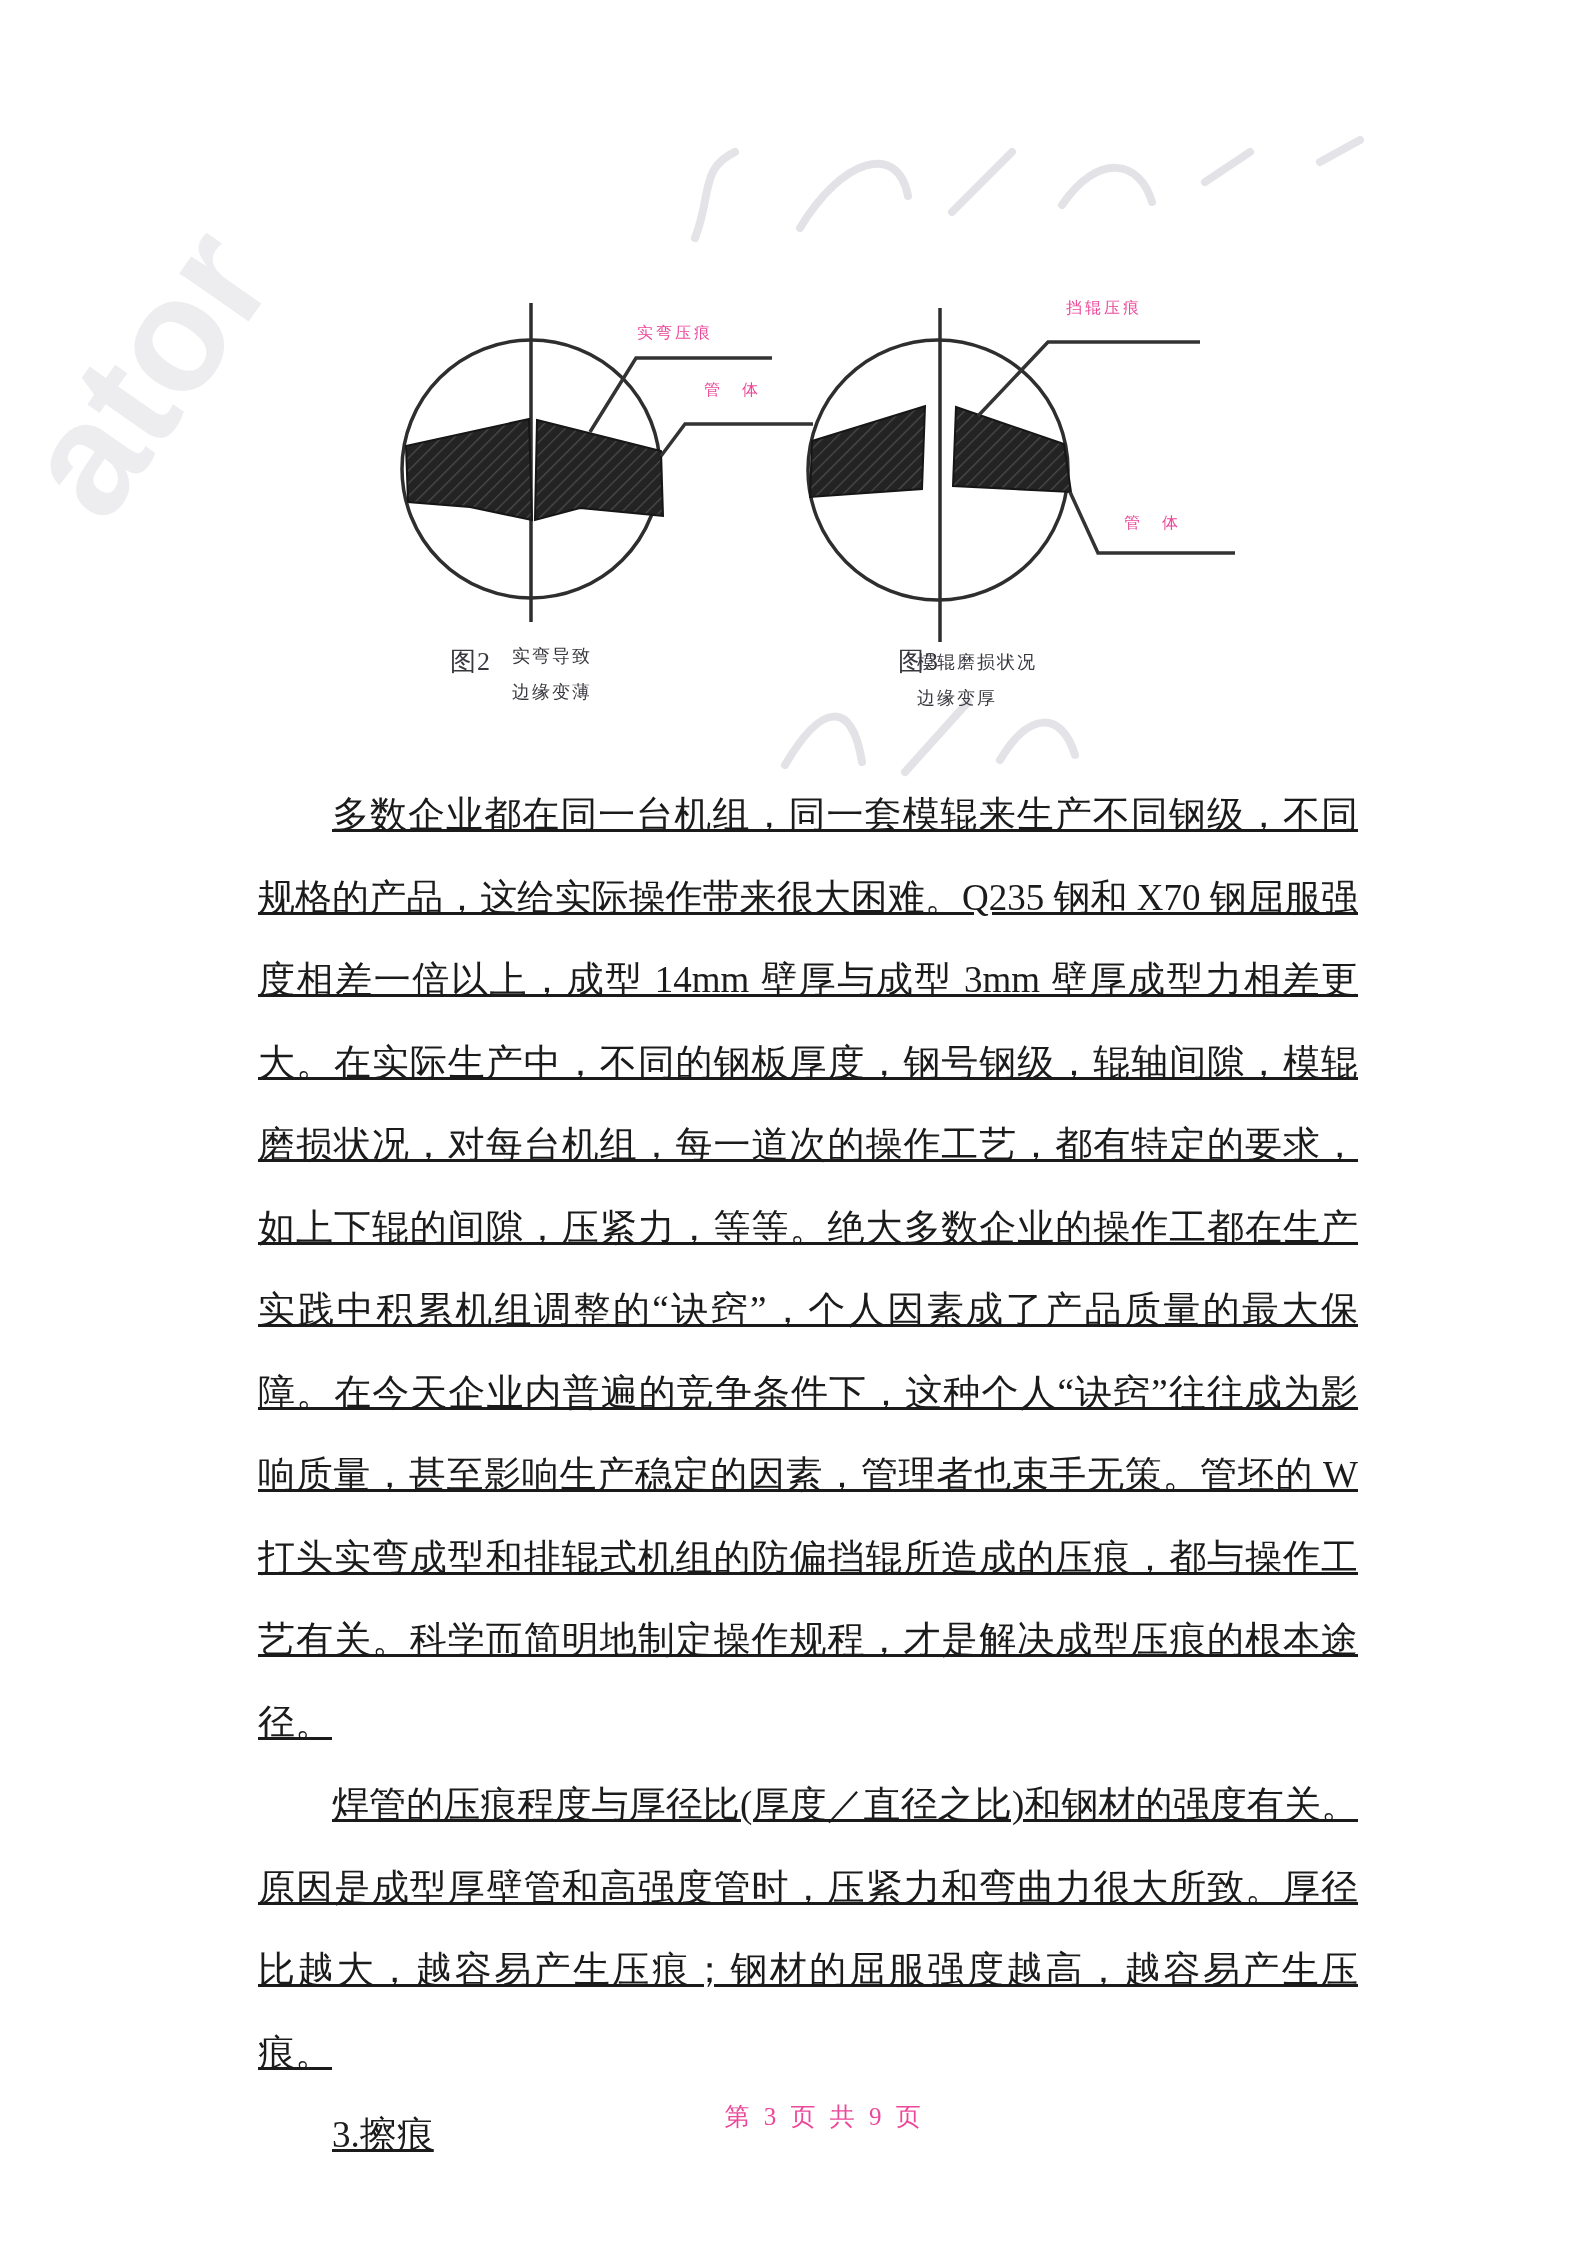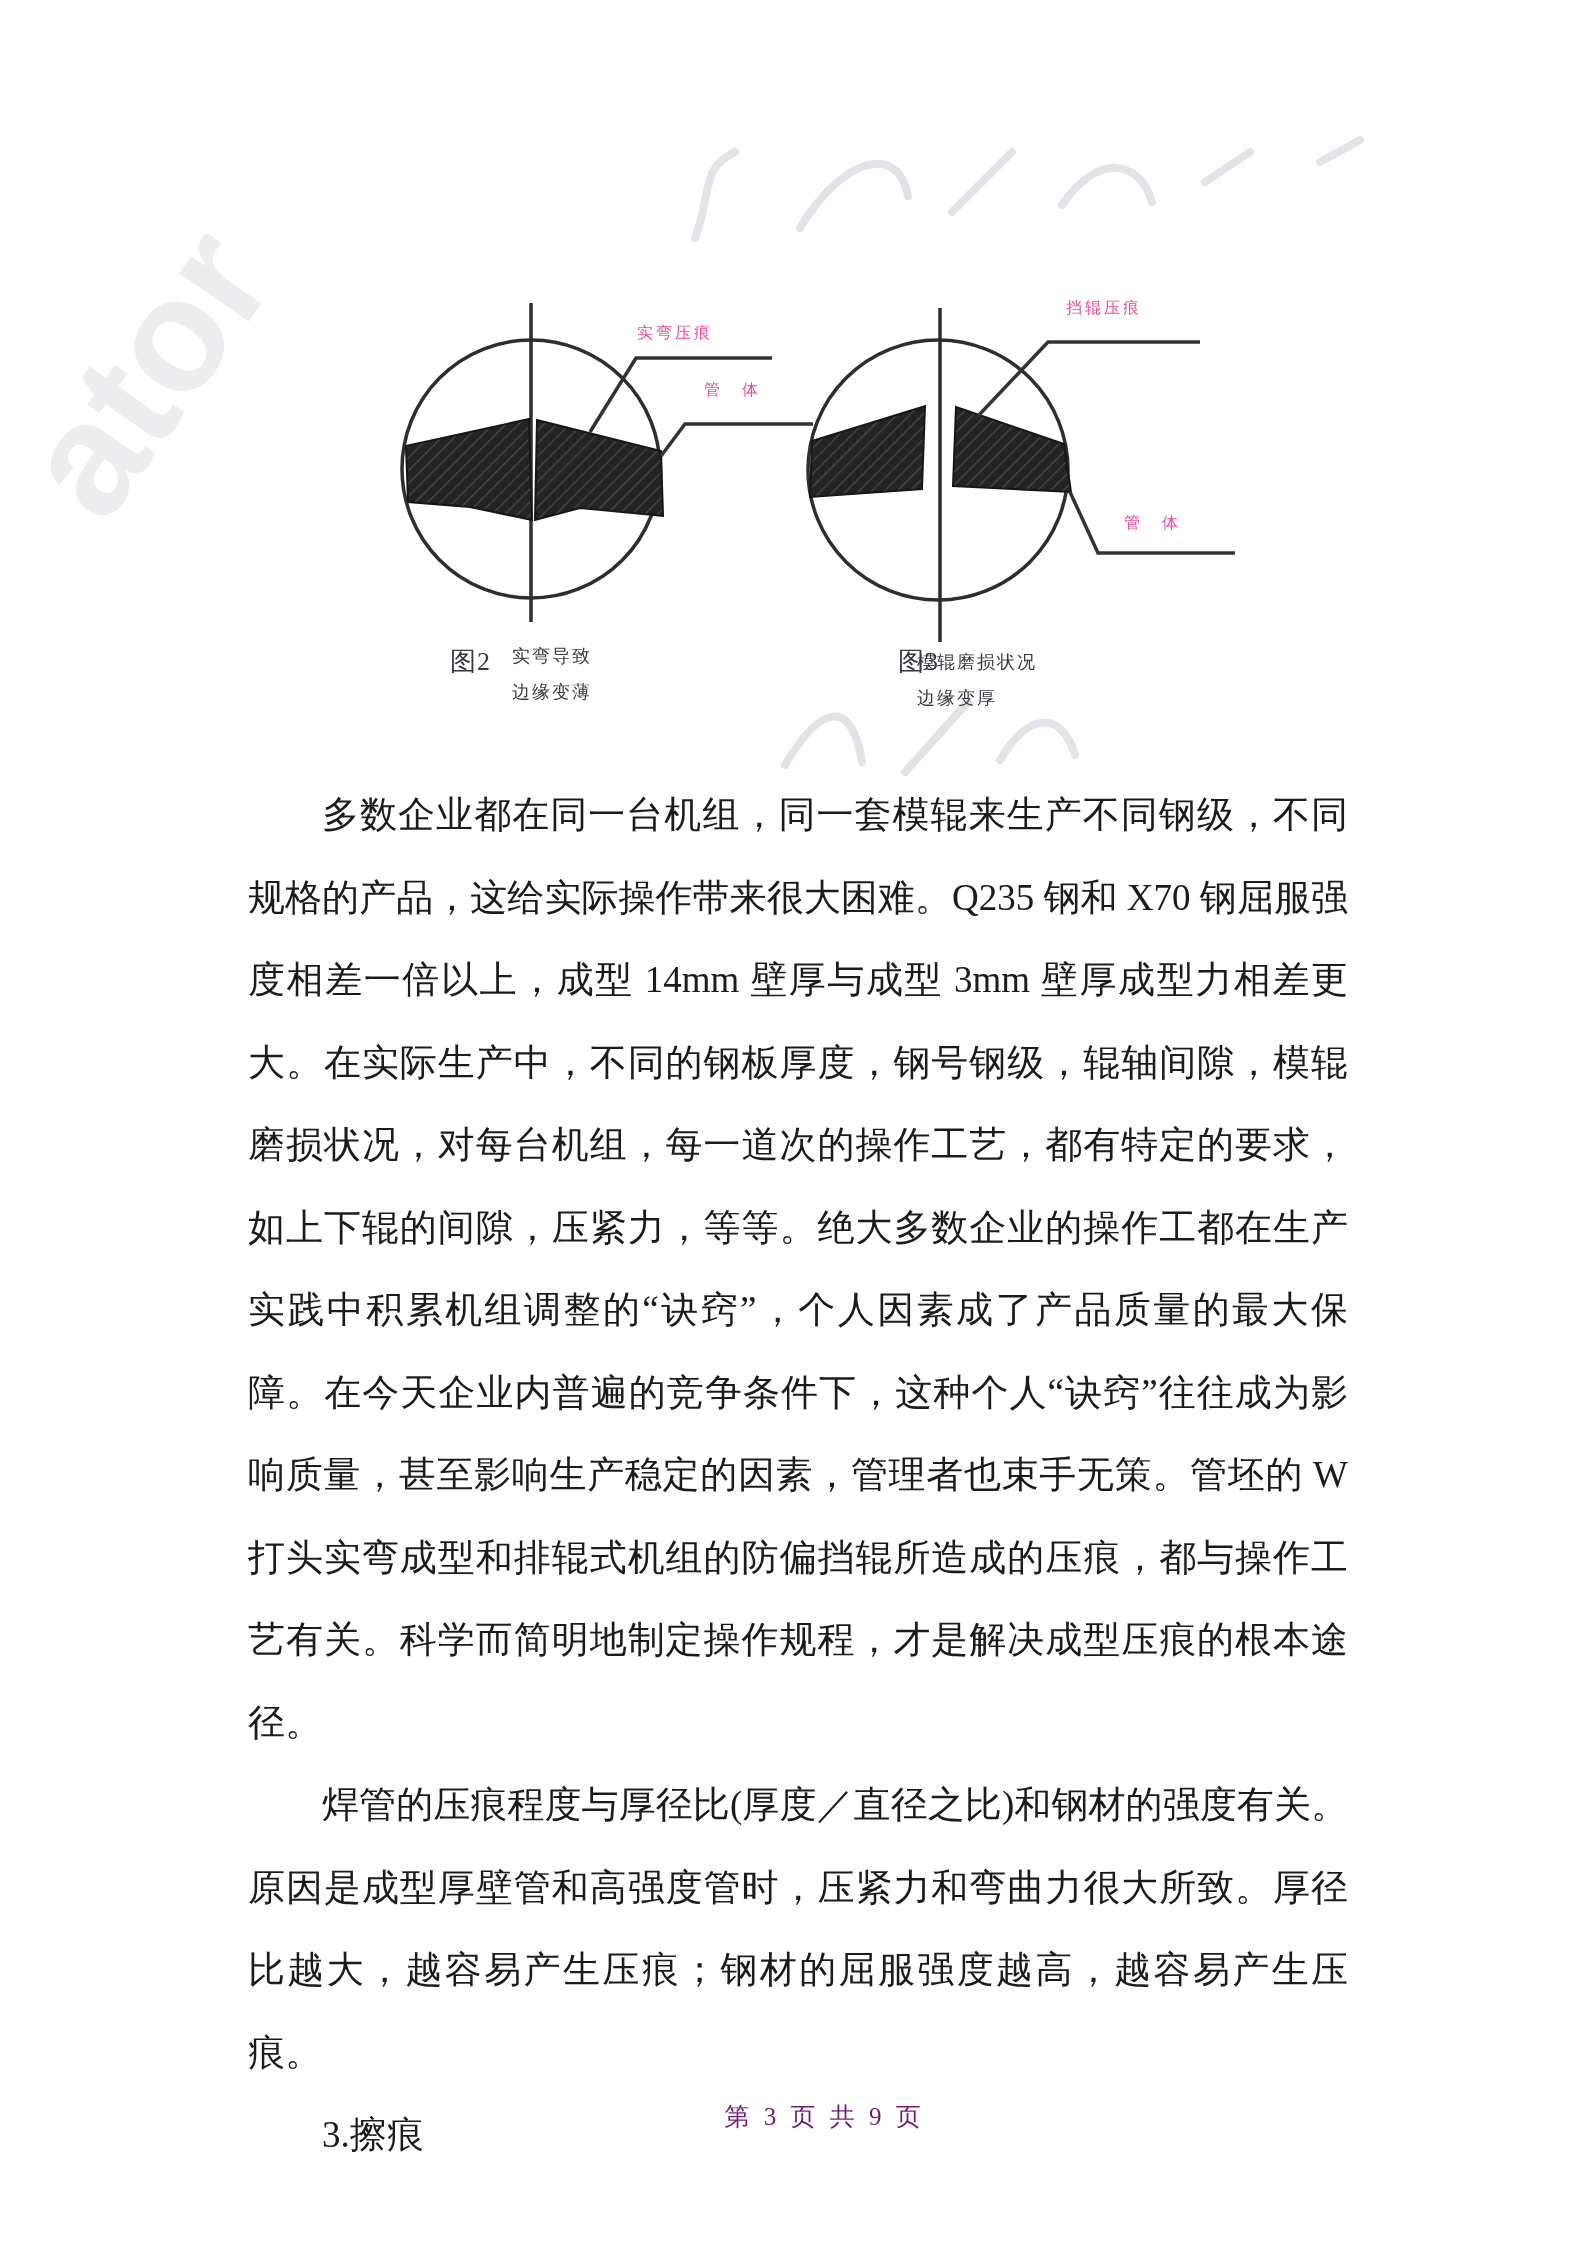--- a/index.html
+++ b/index.html
@@ -44,40 +44,41 @@
     position:absolute;z-index:2;
     color:#38383f;
     font-size:18px;
     line-height:36px;
     letter-spacing:2px;
     white-space:nowrap;
   }
   
   .body-text{
     position:absolute;z-index:2;
-    left:248px;top:774px;width:1100px;
+    left:258px;top:774px;width:1100px;
     font-size:37px;
     line-height:82.5px;
     color:#1b1b1b;
     text-align:justify;
     text-justify:inter-character;
+    text-decoration:underline;
   }
   .body-text p{
     margin:0;
     text-indent:2em;
   }
   
   .footer{
     position:absolute;z-index:2;
     left:0;right:0;top:2100px;
     text-align:center;
     padding-left:62px;
     font-size:25px;
     letter-spacing:4px;
-    color:#701a75;
+    color:#ec4899;
   }
 </style>
 </head>
 <body>
 
 <div class="page">
 
   <div class="wm wm-ator">ator</div>
   <svg class="wm-svg" width="1587" height="900" viewBox="0 0 1587 900">
     <g fill="none" stroke="#dcdce2" stroke-width="8" stroke-linecap="round" opacity="0.8">

